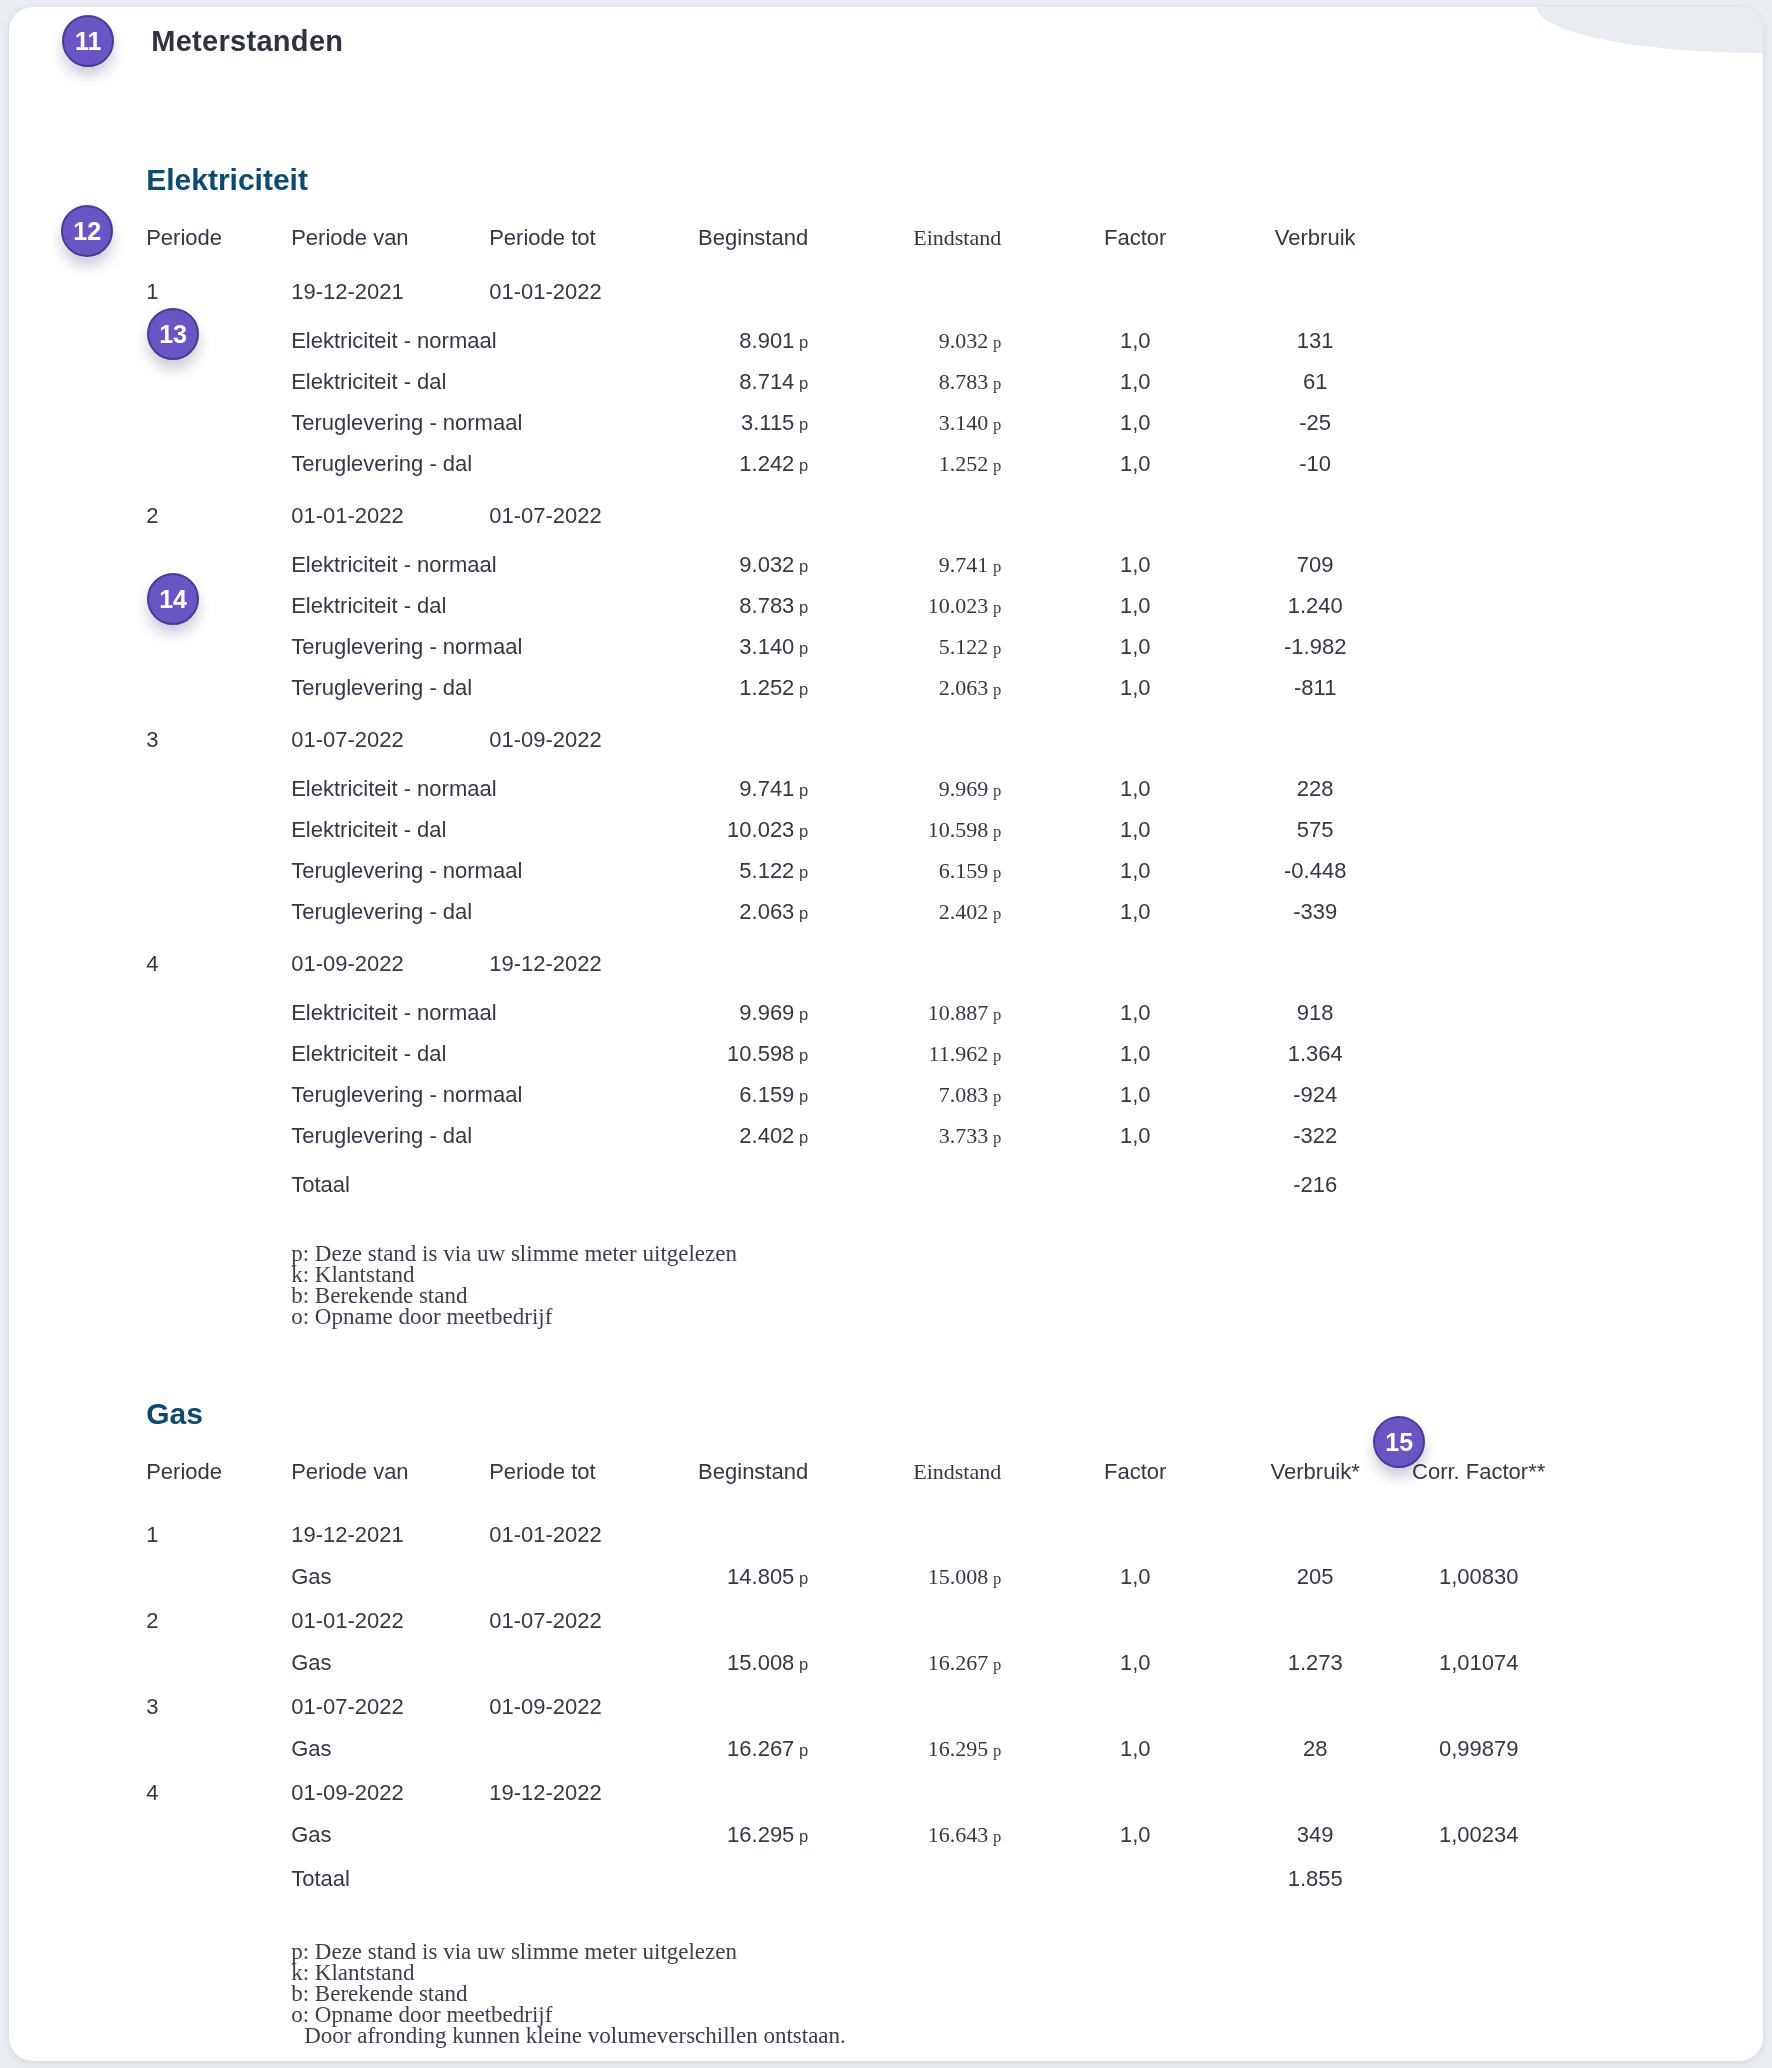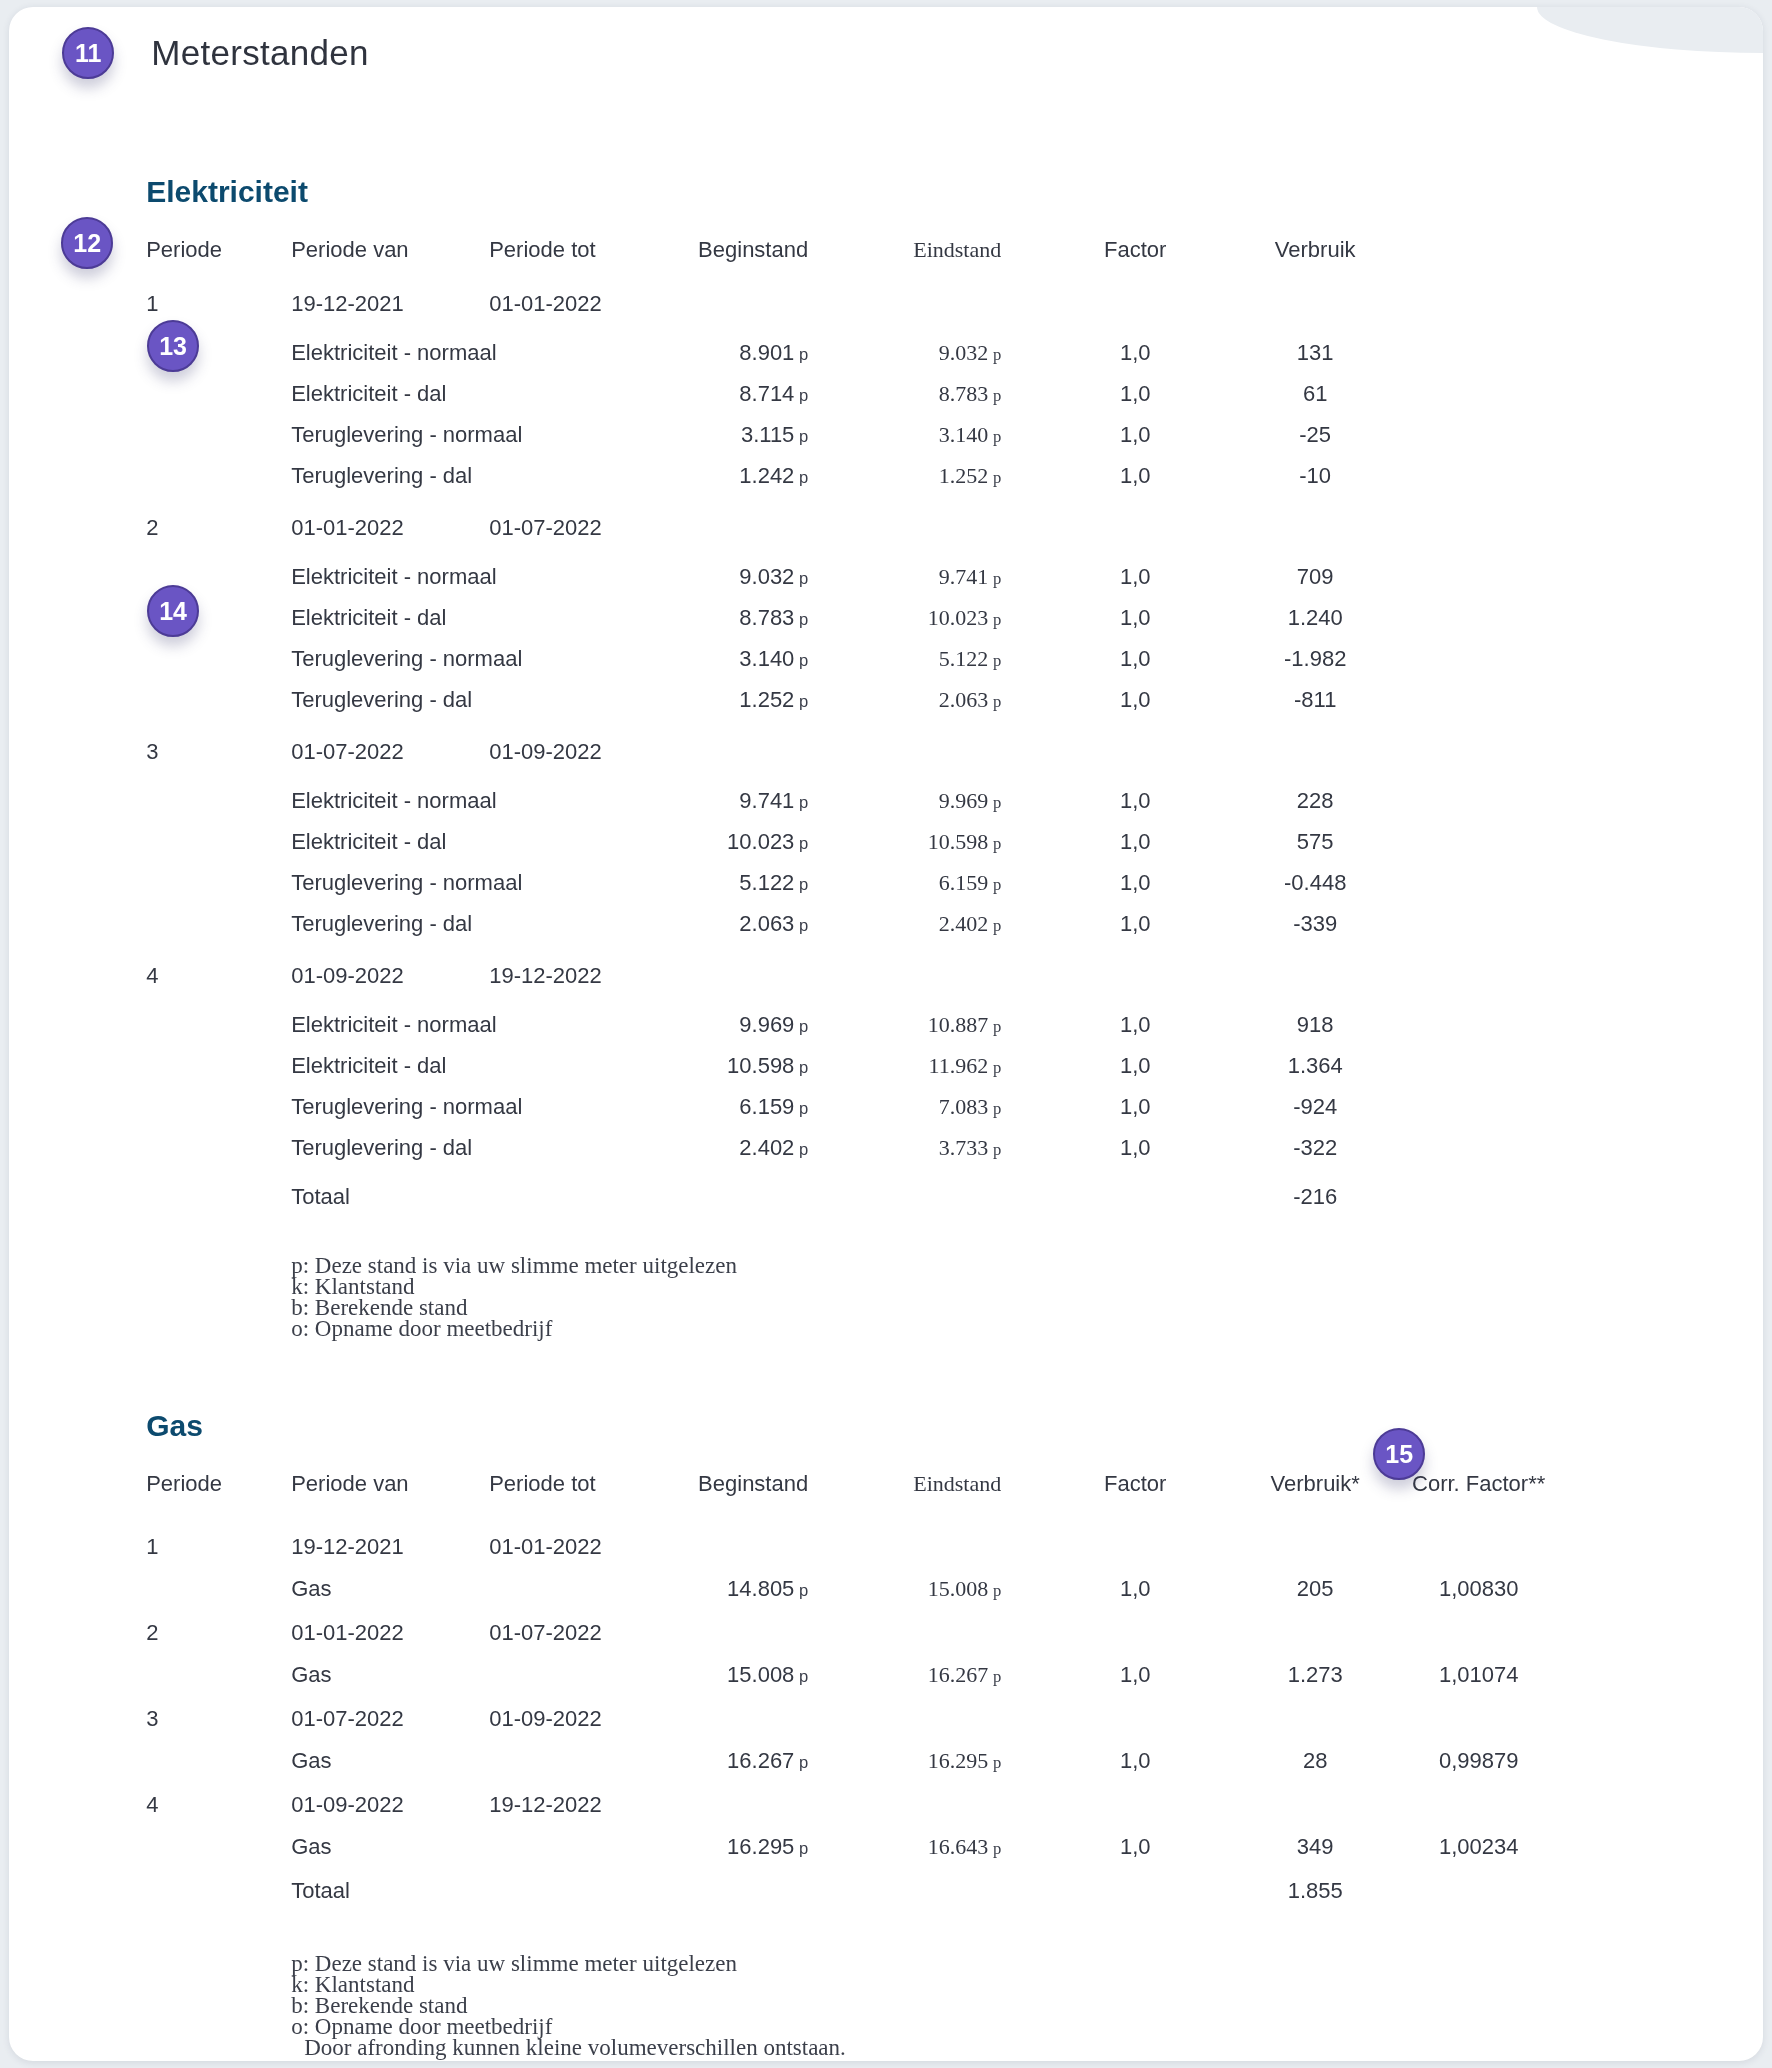--- a/index.html
+++ b/index.html
@@ -14,22 +14,22 @@
     position:absolute;left:9.2px;right:9.2px;top:7.4px;bottom:7.4px;
     background:#FFFFFF;border-radius:24px;
     box-shadow:0 1.8px 7.4px rgba(40,50,80,0.10);
     overflow:hidden;
   }
   .top-curve{
     position:absolute;top:0;right:0;width:226px;height:46px;
     background:#E9EDF1;border-bottom-left-radius:226px 46px;
   }
   
-  .doc-header{display:flex;align-items:center;gap:37px;padding:20px 0 0 53px;}
-  .page-title{font-size:35px;font-weight:400;margin:0;color:#2F333E;letter-spacing:0.3px;text-align:right;}
+  .doc-header{display:flex;align-items:center;gap:37px;padding:8px 0 0 53px;}
+  .page-title{font-size:29px;font-weight:700;margin:0;color:#2F333E;letter-spacing:0.3px;text-align:right;}
   
   .abadge{
     width:52px;height:52px;border-radius:50%;box-sizing:border-box;
     background:#6A55C4;border:2.8px solid #4C3B96;color:#fff;
     font-size:25px;font-weight:700;
     display:flex;align-items:center;justify-content:center;
     box-shadow:0 9.2px 13px rgba(60,60,110,0.25);
     flex:0 0 auto;z-index:6;
   }
   .abadge.abs{position:absolute;}

